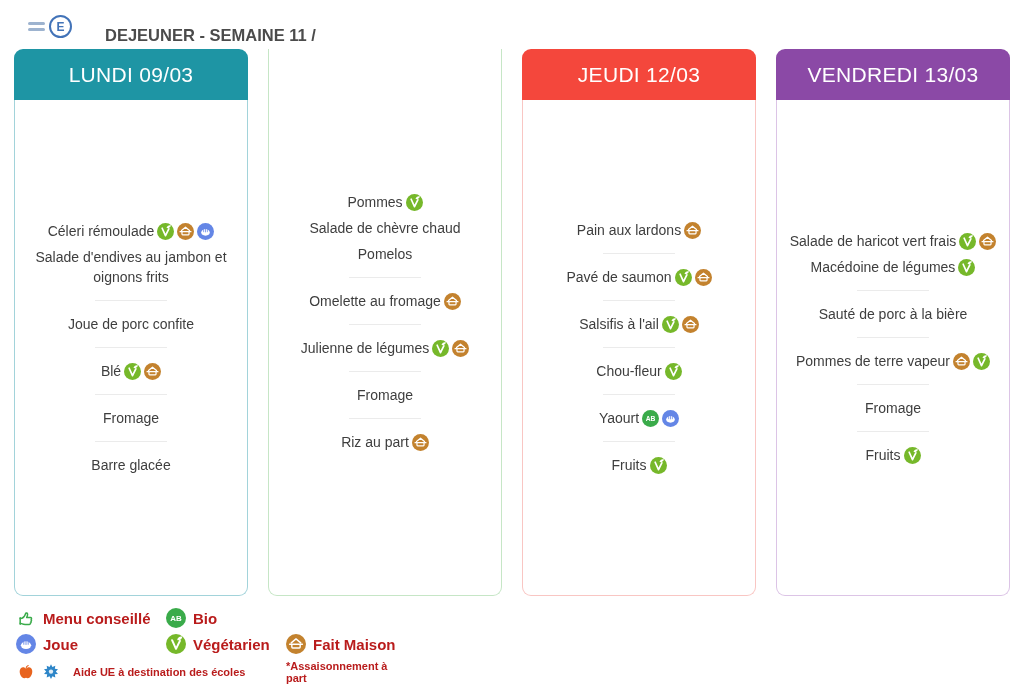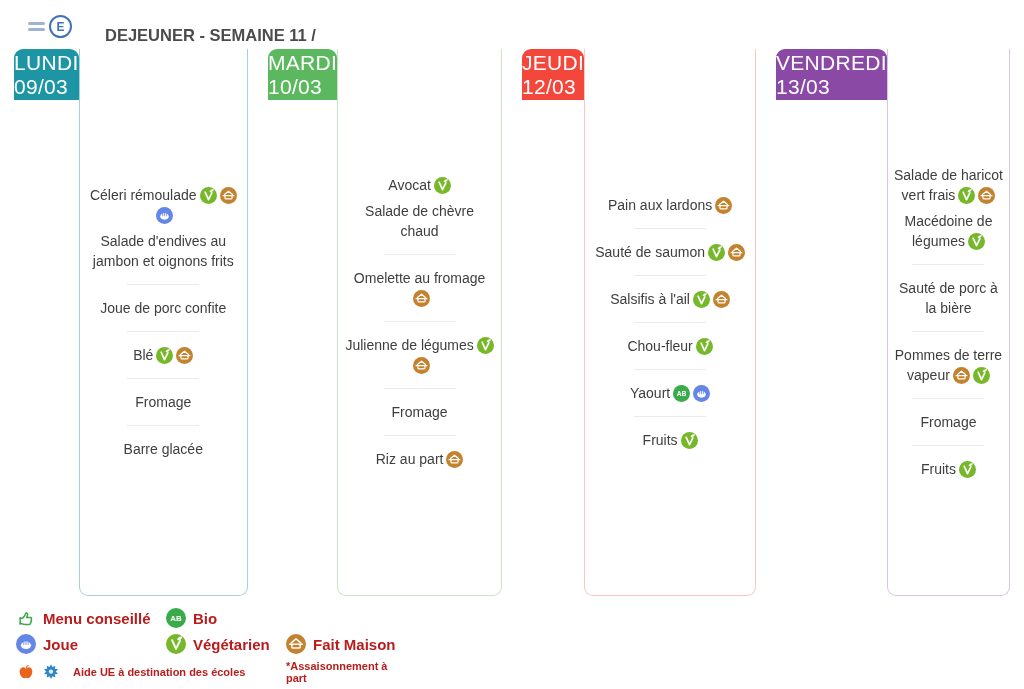--- a/index.html
+++ b/index.html
@@ -12,21 +12,21 @@
   
   .page-header{display:flex;align-items:flex-start;gap:16px;padding:8px 0 0 28px;height:49px;box-sizing:border-box;}
   .logo{display:flex;align-items:center;gap:4px;margin-top:7px;}
   .logo-lines span{display:block;width:17px;height:3px;background:#9db3cf;margin:2.5px 0;border-radius:1.5px;}
   .logo-circle{width:19px;height:19px;border:2px solid #4273b8;border-radius:50%;display:flex;align-items:center;justify-content:center;
     font-size:12px;font-weight:bold;color:#4273b8;background:#fff;}
   .title{margin:17px;font-size:16.5px;line-height:1.3;font-weight:bold;color:#4b4b4b;width:225px;}
 
   
   .columns{display:flex;gap:20px;padding-left:14px;}
-  .column{width:234px;height:547px;display:flex;flex-direction:row;box-sizing:border-box;}
+  .column{width:234px;height:547px;display:flex;flex-direction:column;box-sizing:border-box;}
   .col-header{height:51px;flex:0 0 51px;border-radius:9px 9px 0 0;background:var(--col);color:#fff;
     display:flex;align-items:center;justify-content:center;font-size:21px;letter-spacing:.3px;}
   .col-body{flex:1;border:1px solid var(--border);border-top:none;border-radius:0 0 9px 9px;
     display:flex;flex-direction:column;justify-content:center;padding:0 6px;box-sizing:border-box;background:#fff;}
   .menu-item{text-align:center;font-size:14px;line-height:20px;color:#3e3e3e;margin:3px 0;}
   .badge-icon{display:inline-block;width:17px;height:17px;vertical-align:-4px;margin-left:3px;}
   .badge-icon svg{width:100%;height:100%;display:block;}
   .divider{width:72px;height:1px;background:#ebebeb;margin:10px auto;}
 
   
@@ -90,28 +90,28 @@
                 <rect x="7" y="12.2" width="10" height="4.5" rx="1" fill="none" stroke="#fff" stroke-width="1.7"></rect>
                 <path d="M4.3 12.2 L7 12.2 M17 12.2 L19.7 12.2" stroke="#fff" stroke-width="1.7" stroke-linecap="round"></path>
               </svg></span></div>
           <div class="divider"></div>
           <div class="menu-item"><span>Fromage</span></div>
           <div class="divider"></div>
           <div class="menu-item"><span>Barre glacée</span></div>
         </div>
       </div>
       <div class="column" style="--col: #5cb85f; --border: #c6e6c6;">
-        <div class="col-header">MARDI 10/03</div>
         <div class="col-body">
-          <div class="menu-item"><span>Avocat</span><span class="badge-icon"><svg viewBox="0 0 24 24">
+          <div class="menu-item"><span>Pommes</span><span class="badge-icon"><svg viewBox="0 0 24 24">
                 <circle cx="12" cy="12" r="12" fill="#76b82a"></circle>
                 <path d="M7.3 7.4 L12 17.8 L16.7 8.3" fill="none" stroke="#fff" stroke-width="2.4" stroke-linecap="round" stroke-linejoin="round"></path>
                 <path d="M13.4 7.2 C13.9 3.9 17 2.4 19.6 3.3 C19.3 6.1 16.4 8.1 13.4 7.2 Z" fill="#fff"></path>
               </svg></span></div>
           <div class="menu-item"><span>Salade de chèvre chaud</span></div>
+          <div class="menu-item"><span>Pomelos</span></div>
           <div class="divider"></div>
           <div class="menu-item"><span>Omelette au fromage</span><span class="badge-icon"><svg viewBox="0 0 24 24">
                 <circle cx="12" cy="12" r="12" fill="#c3822e"></circle>
                 <path d="M6.3 10.7 L12 5.9 L17.7 10.7" fill="none" stroke="#fff" stroke-width="1.7" stroke-linecap="round" stroke-linejoin="round"></path>
                 <rect x="7" y="12.2" width="10" height="4.5" rx="1" fill="none" stroke="#fff" stroke-width="1.7"></rect>
                 <path d="M4.3 12.2 L7 12.2 M17 12.2 L19.7 12.2" stroke="#fff" stroke-width="1.7" stroke-linecap="round"></path>
               </svg></span></div>
           <div class="divider"></div>
           <div class="menu-item"><span>Julienne de légumes</span><span class="badge-icon"><svg viewBox="0 0 24 24">
                 <circle cx="12" cy="12" r="12" fill="#76b82a"></circle>
@@ -137,21 +137,21 @@
       <div class="column" style="--col: #f4473c; --border: #f9c6c3;">
         <div class="col-header">JEUDI 12/03</div>
         <div class="col-body">
           <div class="menu-item"><span>Pain aux lardons</span><span class="badge-icon"><svg viewBox="0 0 24 24">
                 <circle cx="12" cy="12" r="12" fill="#c3822e"></circle>
                 <path d="M6.3 10.7 L12 5.9 L17.7 10.7" fill="none" stroke="#fff" stroke-width="1.7" stroke-linecap="round" stroke-linejoin="round"></path>
                 <rect x="7" y="12.2" width="10" height="4.5" rx="1" fill="none" stroke="#fff" stroke-width="1.7"></rect>
                 <path d="M4.3 12.2 L7 12.2 M17 12.2 L19.7 12.2" stroke="#fff" stroke-width="1.7" stroke-linecap="round"></path>
               </svg></span></div>
           <div class="divider"></div>
-          <div class="menu-item"><span>Sauté de saumon</span><span class="badge-icon"><svg viewBox="0 0 24 24">
+          <div class="menu-item"><span>Pavé de saumon</span><span class="badge-icon"><svg viewBox="0 0 24 24">
                 <circle cx="12" cy="12" r="12" fill="#76b82a"></circle>
                 <path d="M7.3 7.4 L12 17.8 L16.7 8.3" fill="none" stroke="#fff" stroke-width="2.4" stroke-linecap="round" stroke-linejoin="round"></path>
                 <path d="M13.4 7.2 C13.9 3.9 17 2.4 19.6 3.3 C19.3 6.1 16.4 8.1 13.4 7.2 Z" fill="#fff"></path>
               </svg></span><span class="badge-icon"><svg viewBox="0 0 24 24">
                 <circle cx="12" cy="12" r="12" fill="#c3822e"></circle>
                 <path d="M6.3 10.7 L12 5.9 L17.7 10.7" fill="none" stroke="#fff" stroke-width="1.7" stroke-linecap="round" stroke-linejoin="round"></path>
                 <rect x="7" y="12.2" width="10" height="4.5" rx="1" fill="none" stroke="#fff" stroke-width="1.7"></rect>
                 <path d="M4.3 12.2 L7 12.2 M17 12.2 L19.7 12.2" stroke="#fff" stroke-width="1.7" stroke-linecap="round"></path>
               </svg></span></div>
           <div class="divider"></div>

